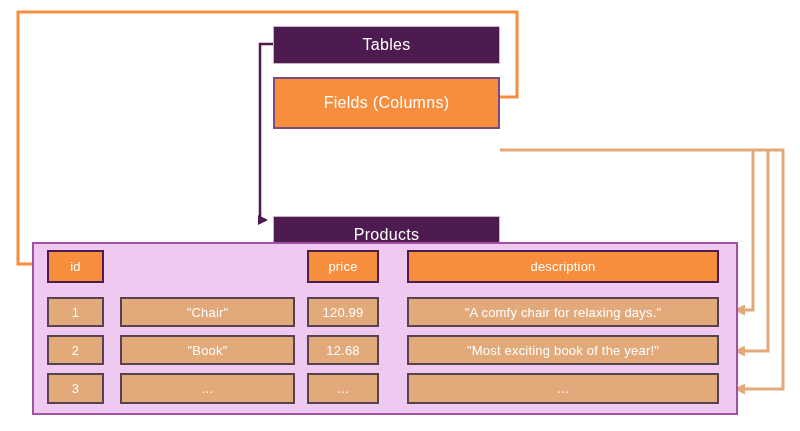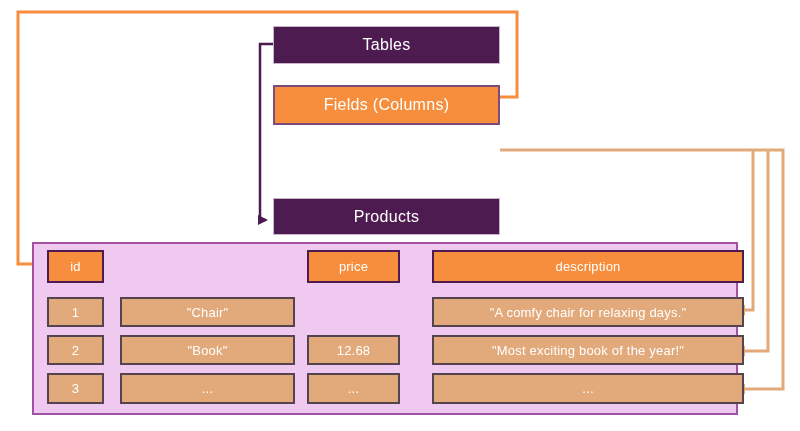--- a/index.html
+++ b/index.html
@@ -19,38 +19,38 @@
     position:relative;width:800px;height:431px;background:#ffffff;
     overflow:hidden;font-family:"Liberation Sans","DejaVu Sans",sans-serif;text-align:center;
   }
   .wires{position:absolute;left:0;top:0;width:800px;height:431px;pointer-events:none;}
   .box{
     position:absolute;left:273px;width:227px;box-sizing:border-box;
     display:flex;align-items:center;justify-content:center;
     color:var(--text-light);font-size:16px;letter-spacing:.3px;
   }
   .box-tables  {top:26px;height:38px;background:var(--purple-dark);border:1px solid var(--box-border-light);}
-  .box-fields  {top:85px;height:40px;background:var(--orange);border:2px solid var(--fields-border);}
+  .box-fields  {top:77px;height:52px;background:var(--orange);border:2px solid var(--fields-border);}
   .box-records {top:131px;height:41px;background:var(--tan);border:2px solid var(--records-border);}
-  .box-products{top:198px;height:37px;background:var(--purple-dark);border:1px solid var(--box-border-light);}
+  .box-products{top:216px;height:37px;background:var(--purple-dark);border:1px solid var(--box-border-light);}
   .panel{
     position:absolute;left:32px;top:242px;width:706px;height:173px;box-sizing:border-box;
     background:var(--panel-fill);border:2px solid var(--panel-border);
   }
   .cell{
     position:absolute;box-sizing:border-box;display:flex;align-items:center;justify-content:center;
     color:var(--text-light);font-size:13px;letter-spacing:.2px;white-space:nowrap;
   }
   .hcell{background:var(--orange);border:2px solid var(--purple-dark);top:250px;height:33px;}
   .dcell{background:var(--tan);border:2px solid var(--cell-border);height:30px;}
   .r1{top:297px}.r2{top:335px}.r3{top:373px;height:31px}
   .c-id{left:47px;width:57px}
   .c-name{left:120px;width:175px}
-  .c-price{left:307px;width:93px}
-  .c-desc{left:432px;width:312px}
+  .c-price{left:307px;width:72px}
+  .c-desc{left:407px;width:312px}
 </style>
 </head>
 <body>
 
 <div class="canvas">
 
   <svg class="wires" viewBox="0 0 800 431" xmlns="http://www.w3.org/2000/svg">
     <defs>
       <marker id="m-orange" markerUnits="userSpaceOnUse" markerWidth="10" markerHeight="10" refX="8" refY="5" orient="auto">
           <path d="M0,0 L10,5 L0,10 Z" fill="var(--orange)"></path>
@@ -77,20 +77,21 @@
   <div class="box box-products">Products</div>
 
   <div class="panel"></div>
 
   <div class="cell hcell c-id">id</div>
   <div class="cell hcell c-price">price</div>
   <div class="cell hcell c-desc">description</div>
 
   <div class="cell dcell r1 c-id">1</div>
   <div class="cell dcell r1 c-name">"Chair"</div>
+  <div class="cell dcell r1 c-price">120.99</div>
   <div class="cell dcell r1 c-desc">"A comfy chair for relaxing days."</div>
 
   <div class="cell dcell r2 c-id">2</div>
   <div class="cell dcell r2 c-name">"Book"</div>
   <div class="cell dcell r2 c-price">12.68</div>
   <div class="cell dcell r2 c-desc">"Most exciting book of the year!"</div>
 
   <div class="cell dcell r3 c-id">3</div>
   <div class="cell dcell r3 c-name">...</div>
   <div class="cell dcell r3 c-price">...</div>

